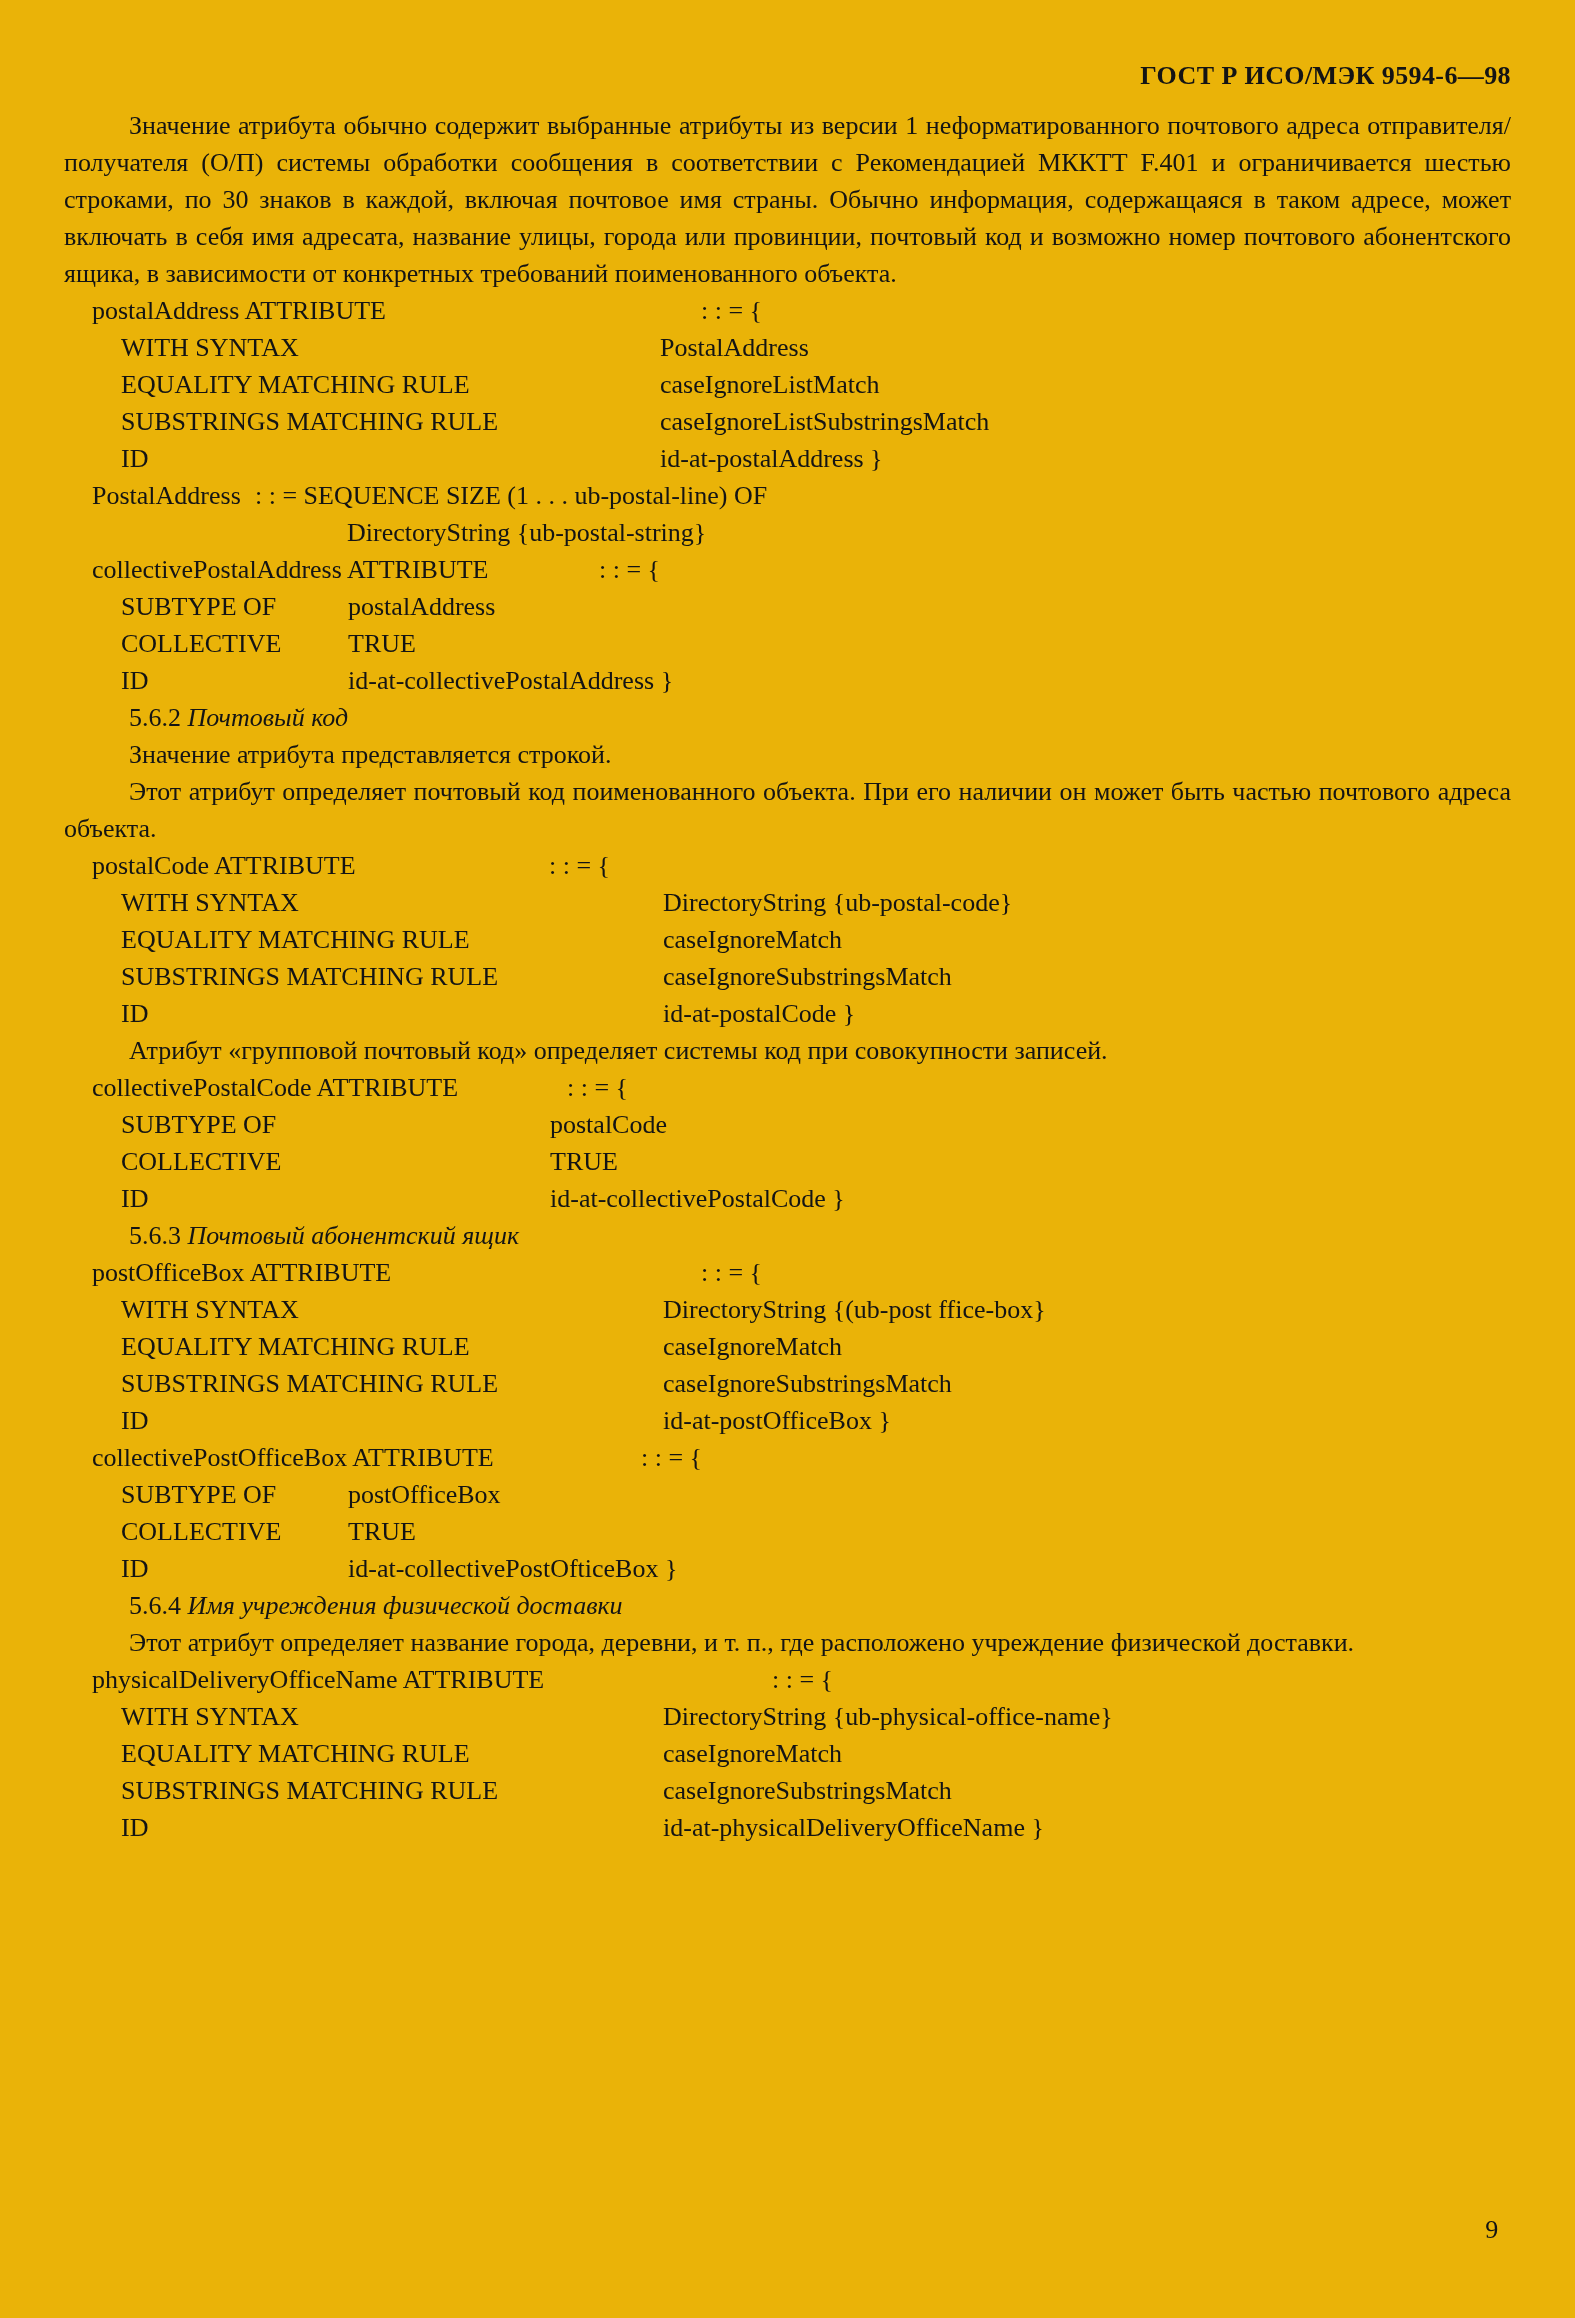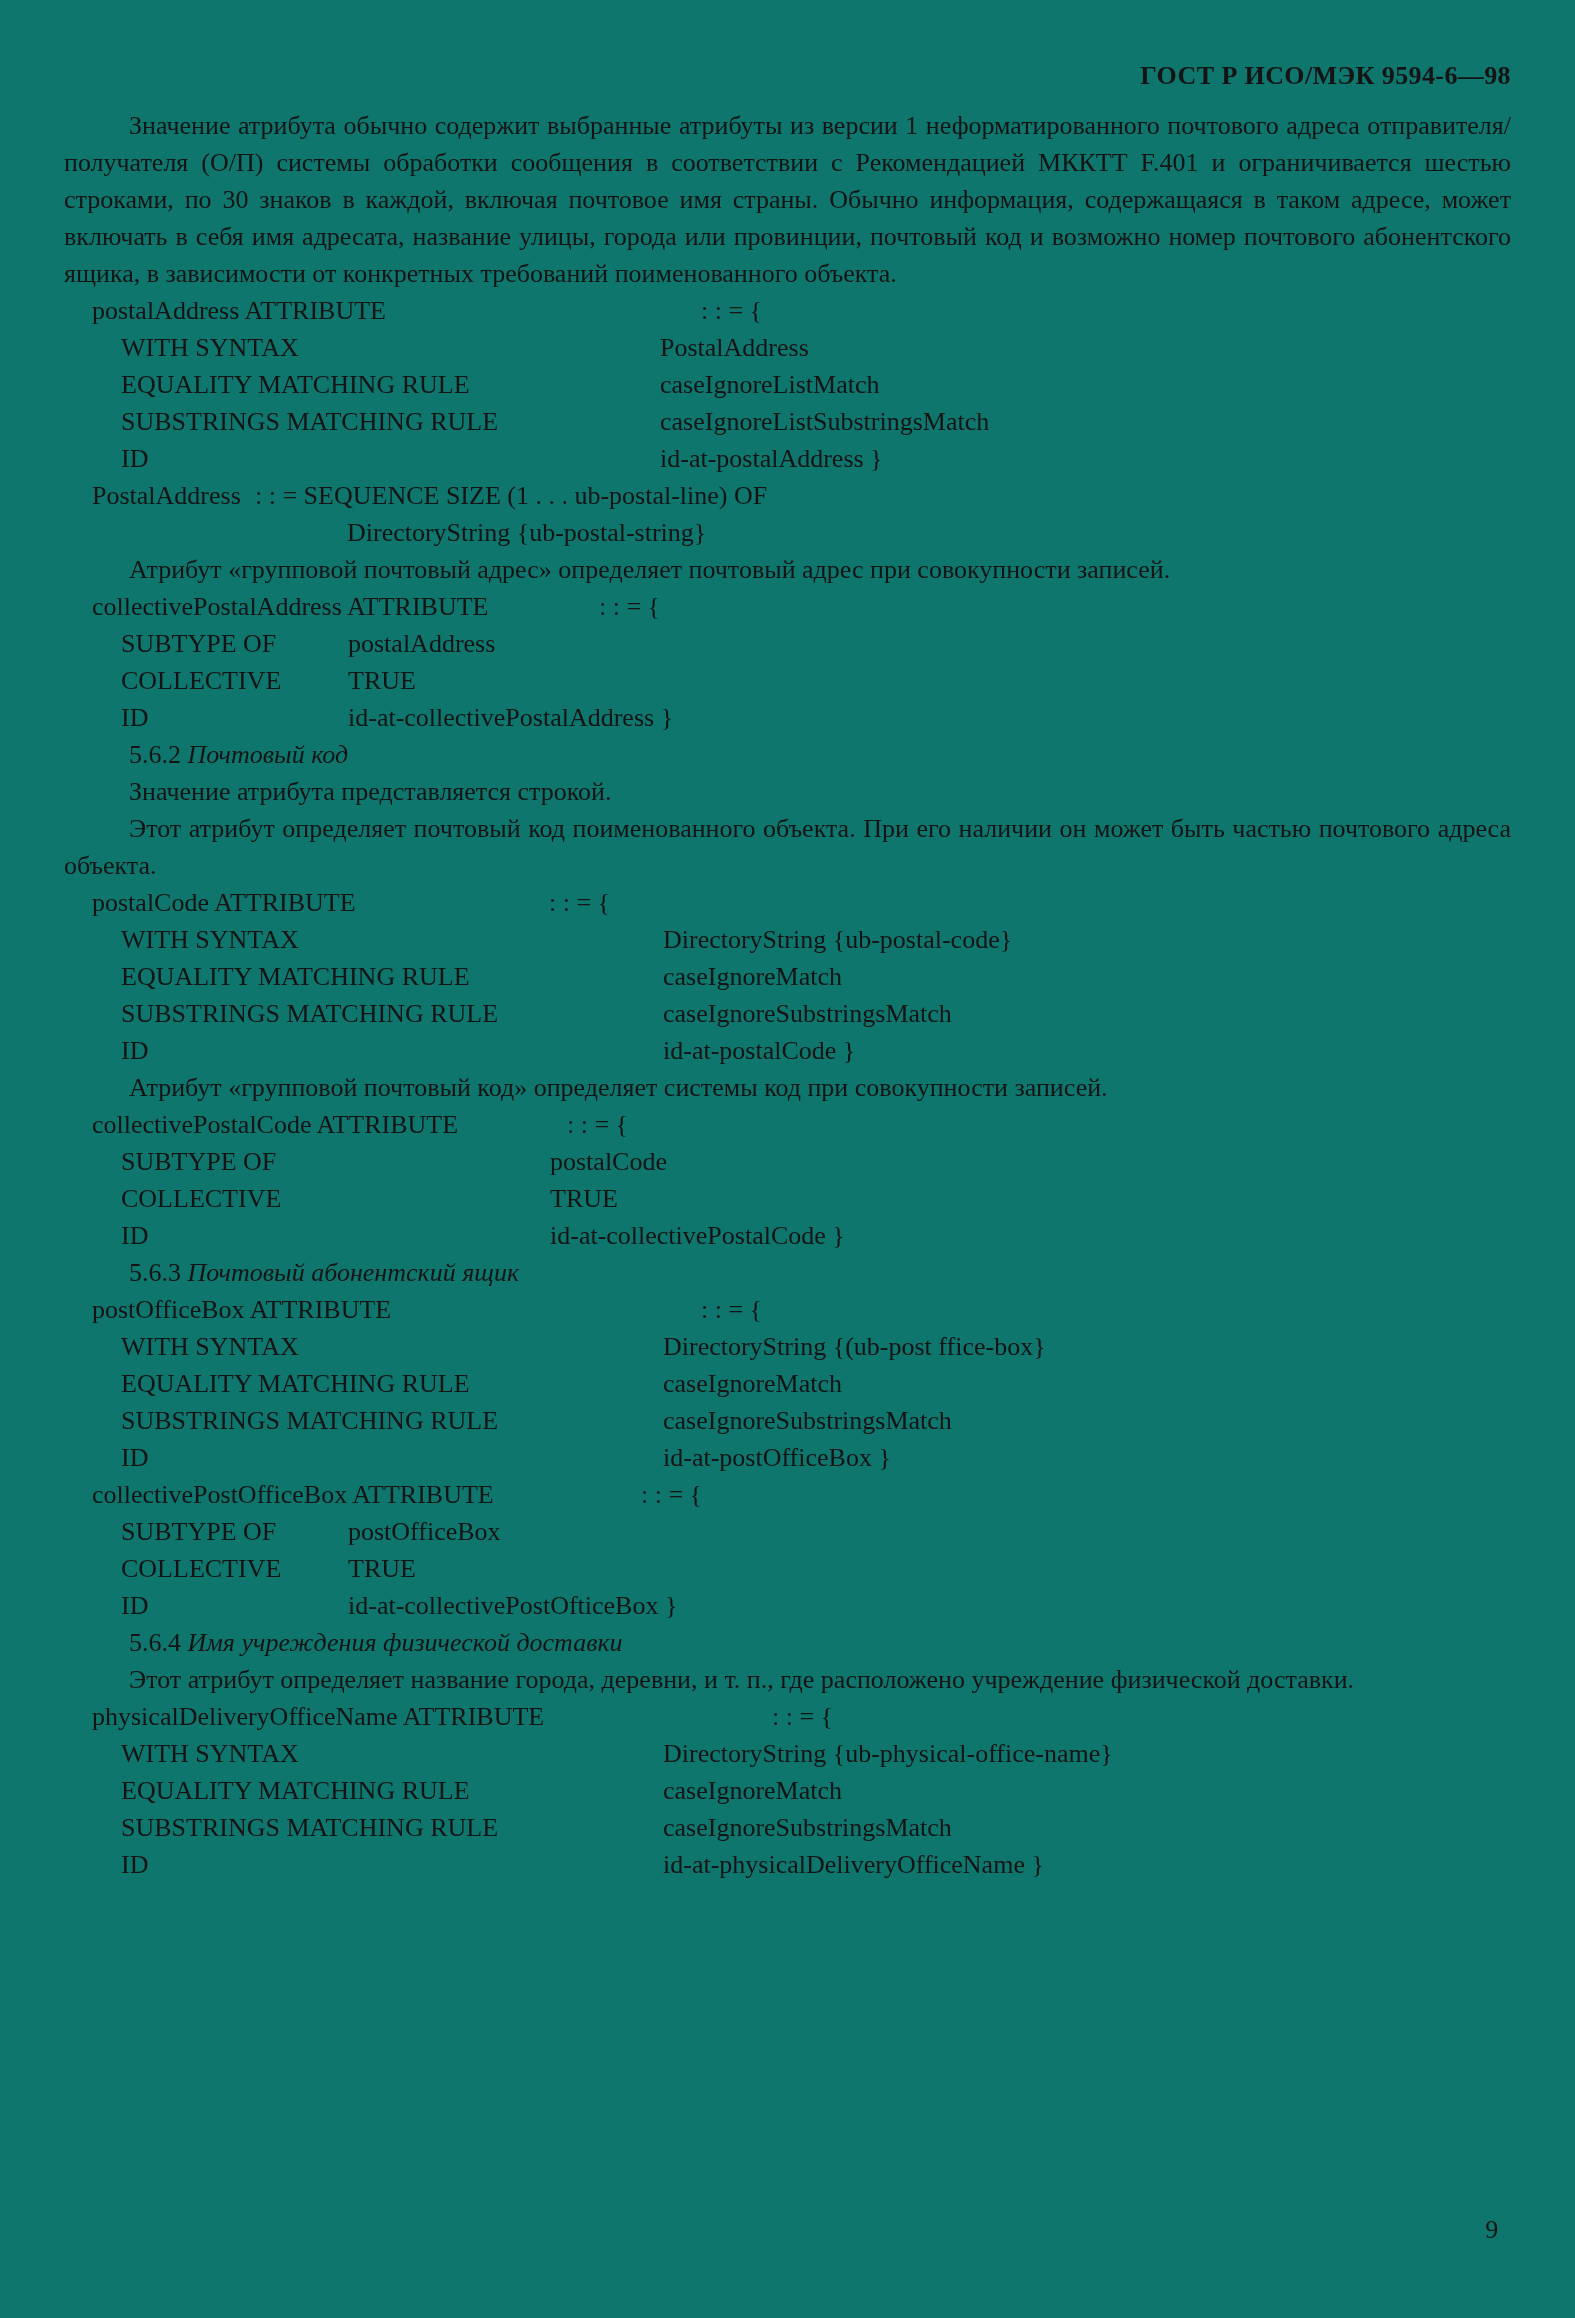--- a/index.html
+++ b/index.html
@@ -5,21 +5,21 @@
   html, body {
     margin: 0;
     padding: 0;
     background: #e8e8e8;
   }
   .page {
     position: relative;
     width: 1576px;
     height: 2319px;
     margin: 0 auto;
-    background: #0f766e;
+    background: #eab308;
     color: #141414;
     box-sizing: border-box;
     padding: 57px 65px 71px 64px;
     display: flex;
     flex-direction: column;
     font-family: "Liberation Serif", "DejaVu Serif", serif;
     font-size: 26px;
     line-height: 37px;
     overflow: hidden;
   }
@@ -80,21 +80,20 @@
   <div>
     <div class="code-line ind1"><span class="lab lw860">postalAddress ATTRIBUTE</span><span class="val">: : = {</span></div>
     <div class="code-line ind2"><span class="lab lw760">WITH SYNTAX</span><span class="val">PostalAddress</span></div>
     <div class="code-line ind2"><span class="lab lw760">EQUALITY MATCHING RULE</span><span class="val">caseIgnoreListMatch</span></div>
     <div class="code-line ind2"><span class="lab lw760">SUBSTRINGS MATCHING RULE</span><span class="val">caseIgnoreListSubstringsMatch</span></div>
     <div class="code-line ind2"><span class="lab lw760">ID</span><span class="val">id-at-postalAddress }</span></div>
     <div class="code-line ind1"><span class="lab lw230">PostalAddress</span><span class="val">: : = SEQUENCE SIZE (1 . . . ub-postal-line) OF</span></div>
     <div class="code-line ind3"><span class="val">DirectoryString {ub-postal-string}</span></div>
   </div>
 
-  <p class="para">Атрибут «групповой почтовый адрес» определяет почтовый адрес при совокупности записей.</p>
 
   <div>
     <div class="code-line ind1"><span class="lab lw715">collectivePostalAddress ATTRIBUTE</span><span class="val">: : = {</span></div>
     <div class="code-line ind2"><span class="lab lw320">SUBTYPE OF</span><span class="val">postalAddress</span></div>
     <div class="code-line ind2"><span class="lab lw320">COLLECTIVE</span><span class="val">TRUE</span></div>
     <div class="code-line ind2"><span class="lab lw320">ID</span><span class="val">id-at-collectivePostalAddress }</span></div>
   </div>
 
   <p class="heading"><span>5.6.2</span> <span class="h-title">Почтовый код</span></p>
 

